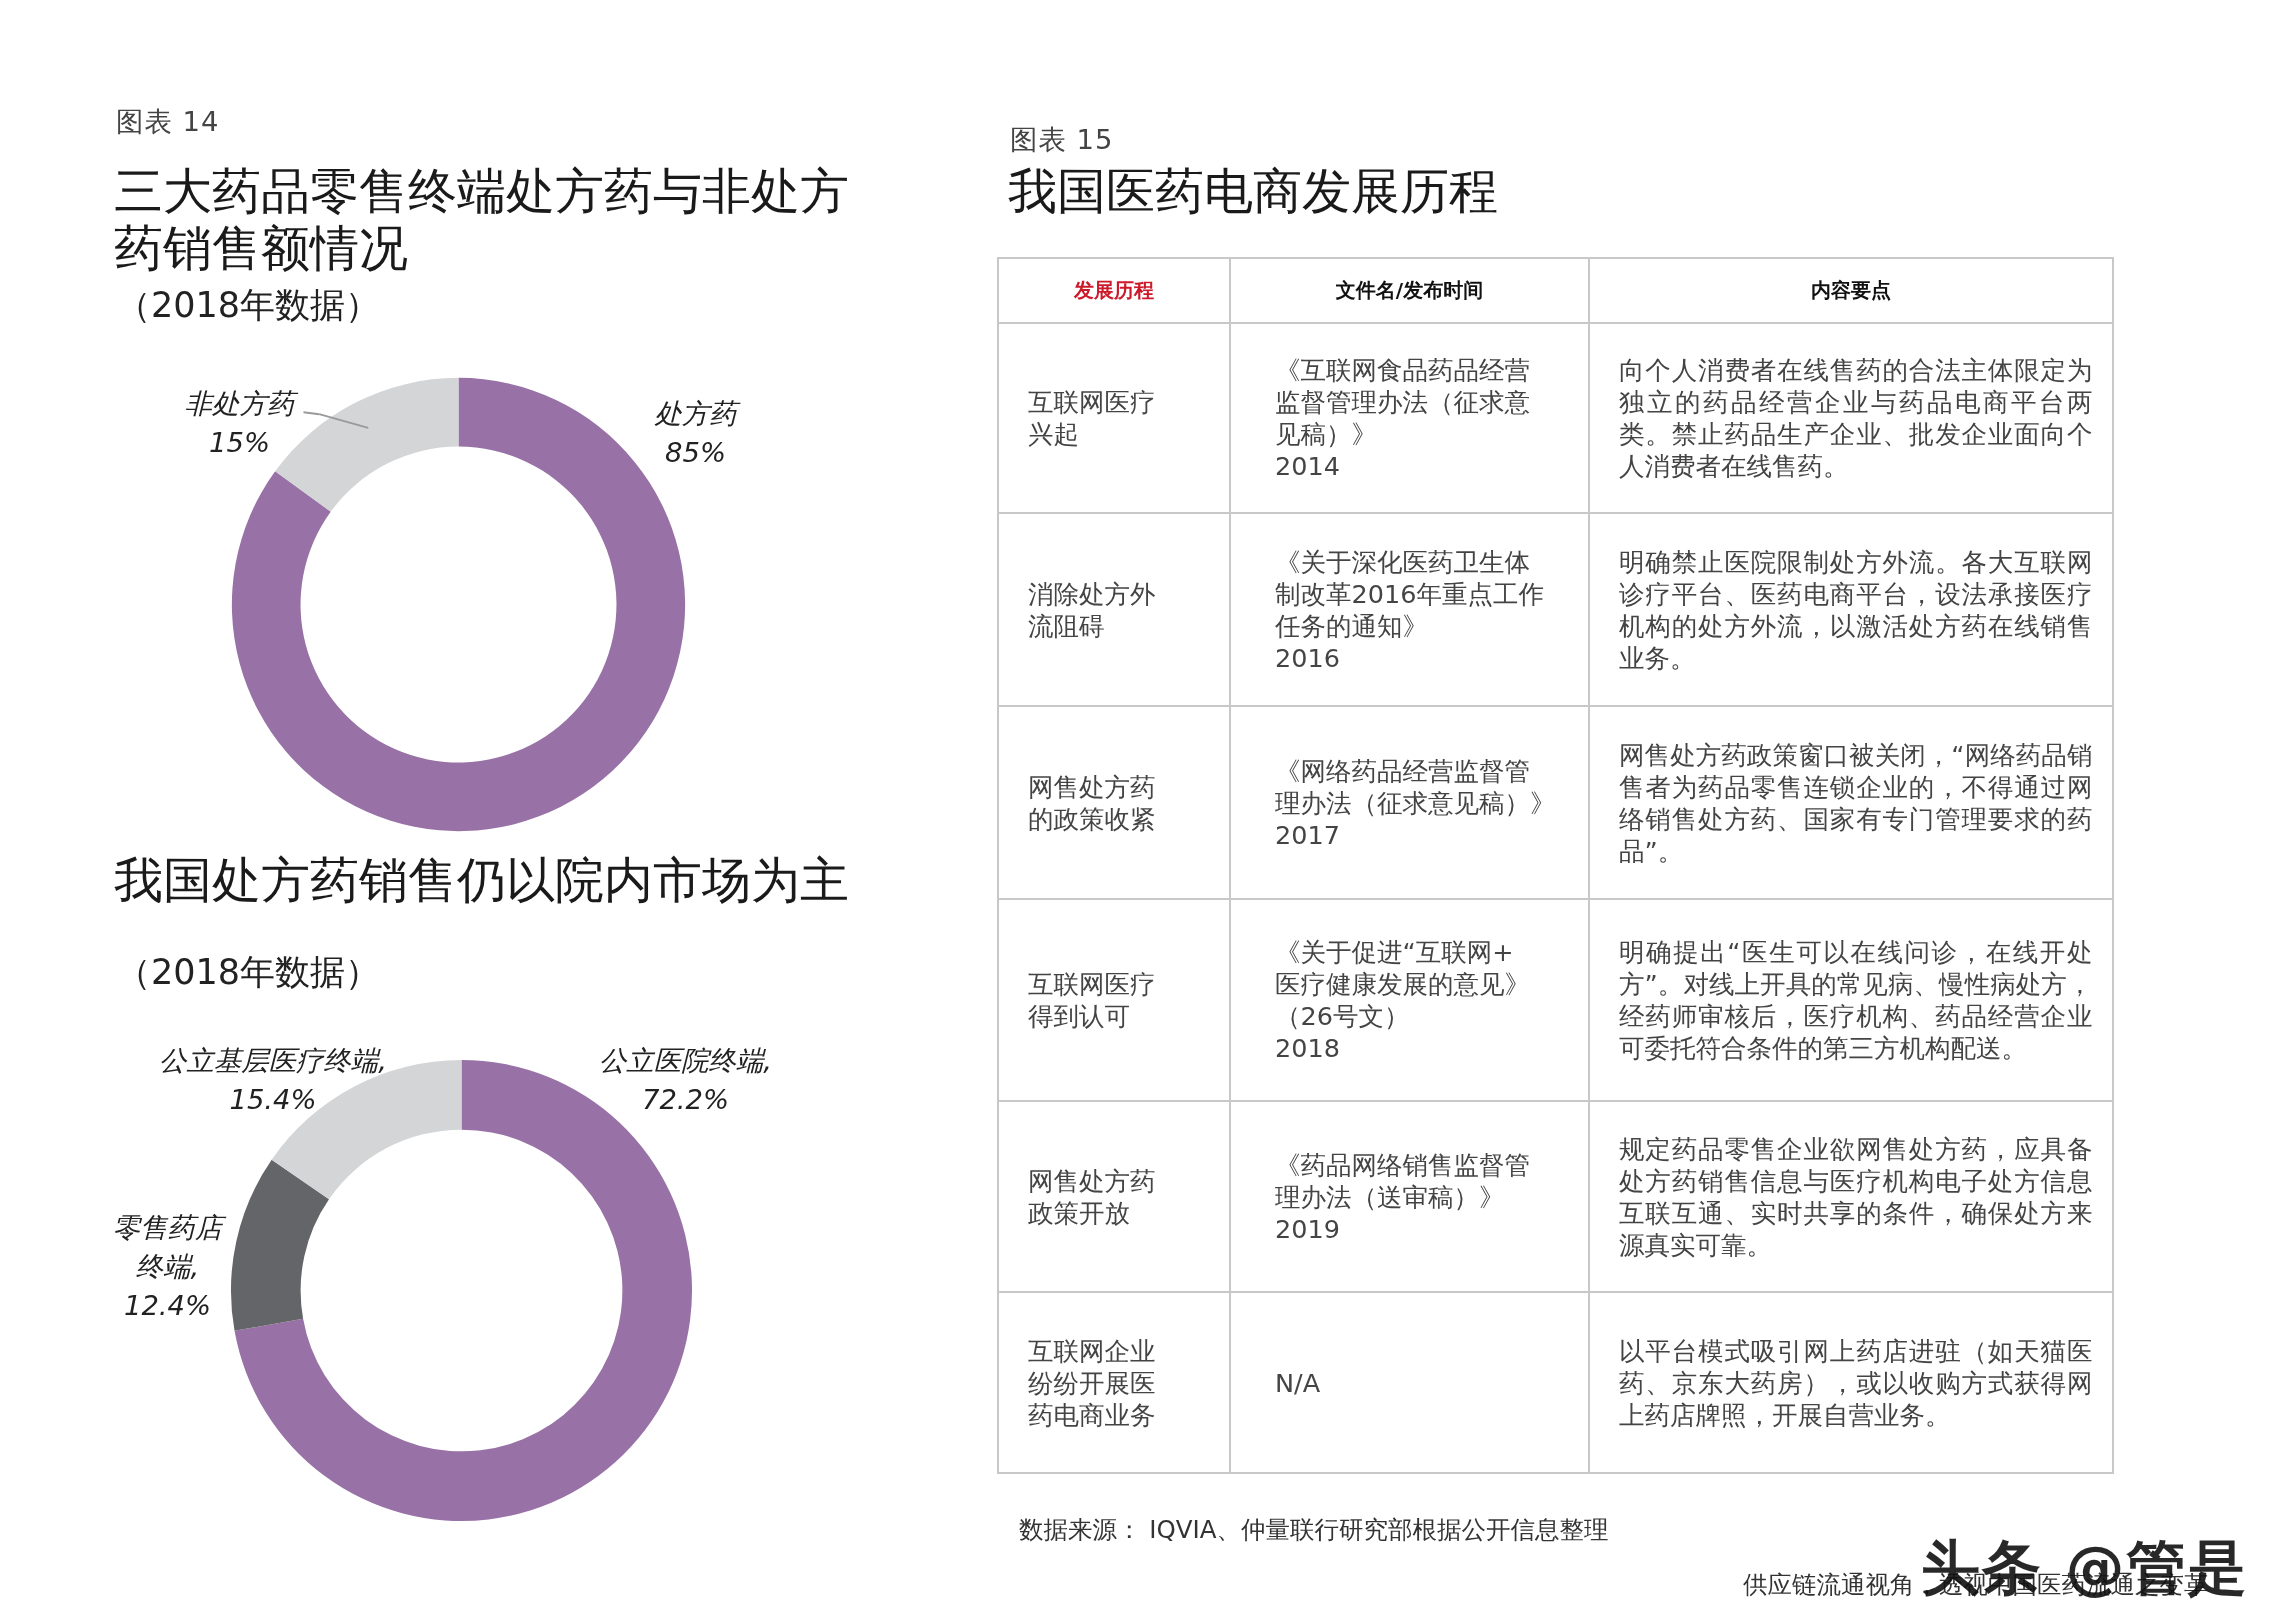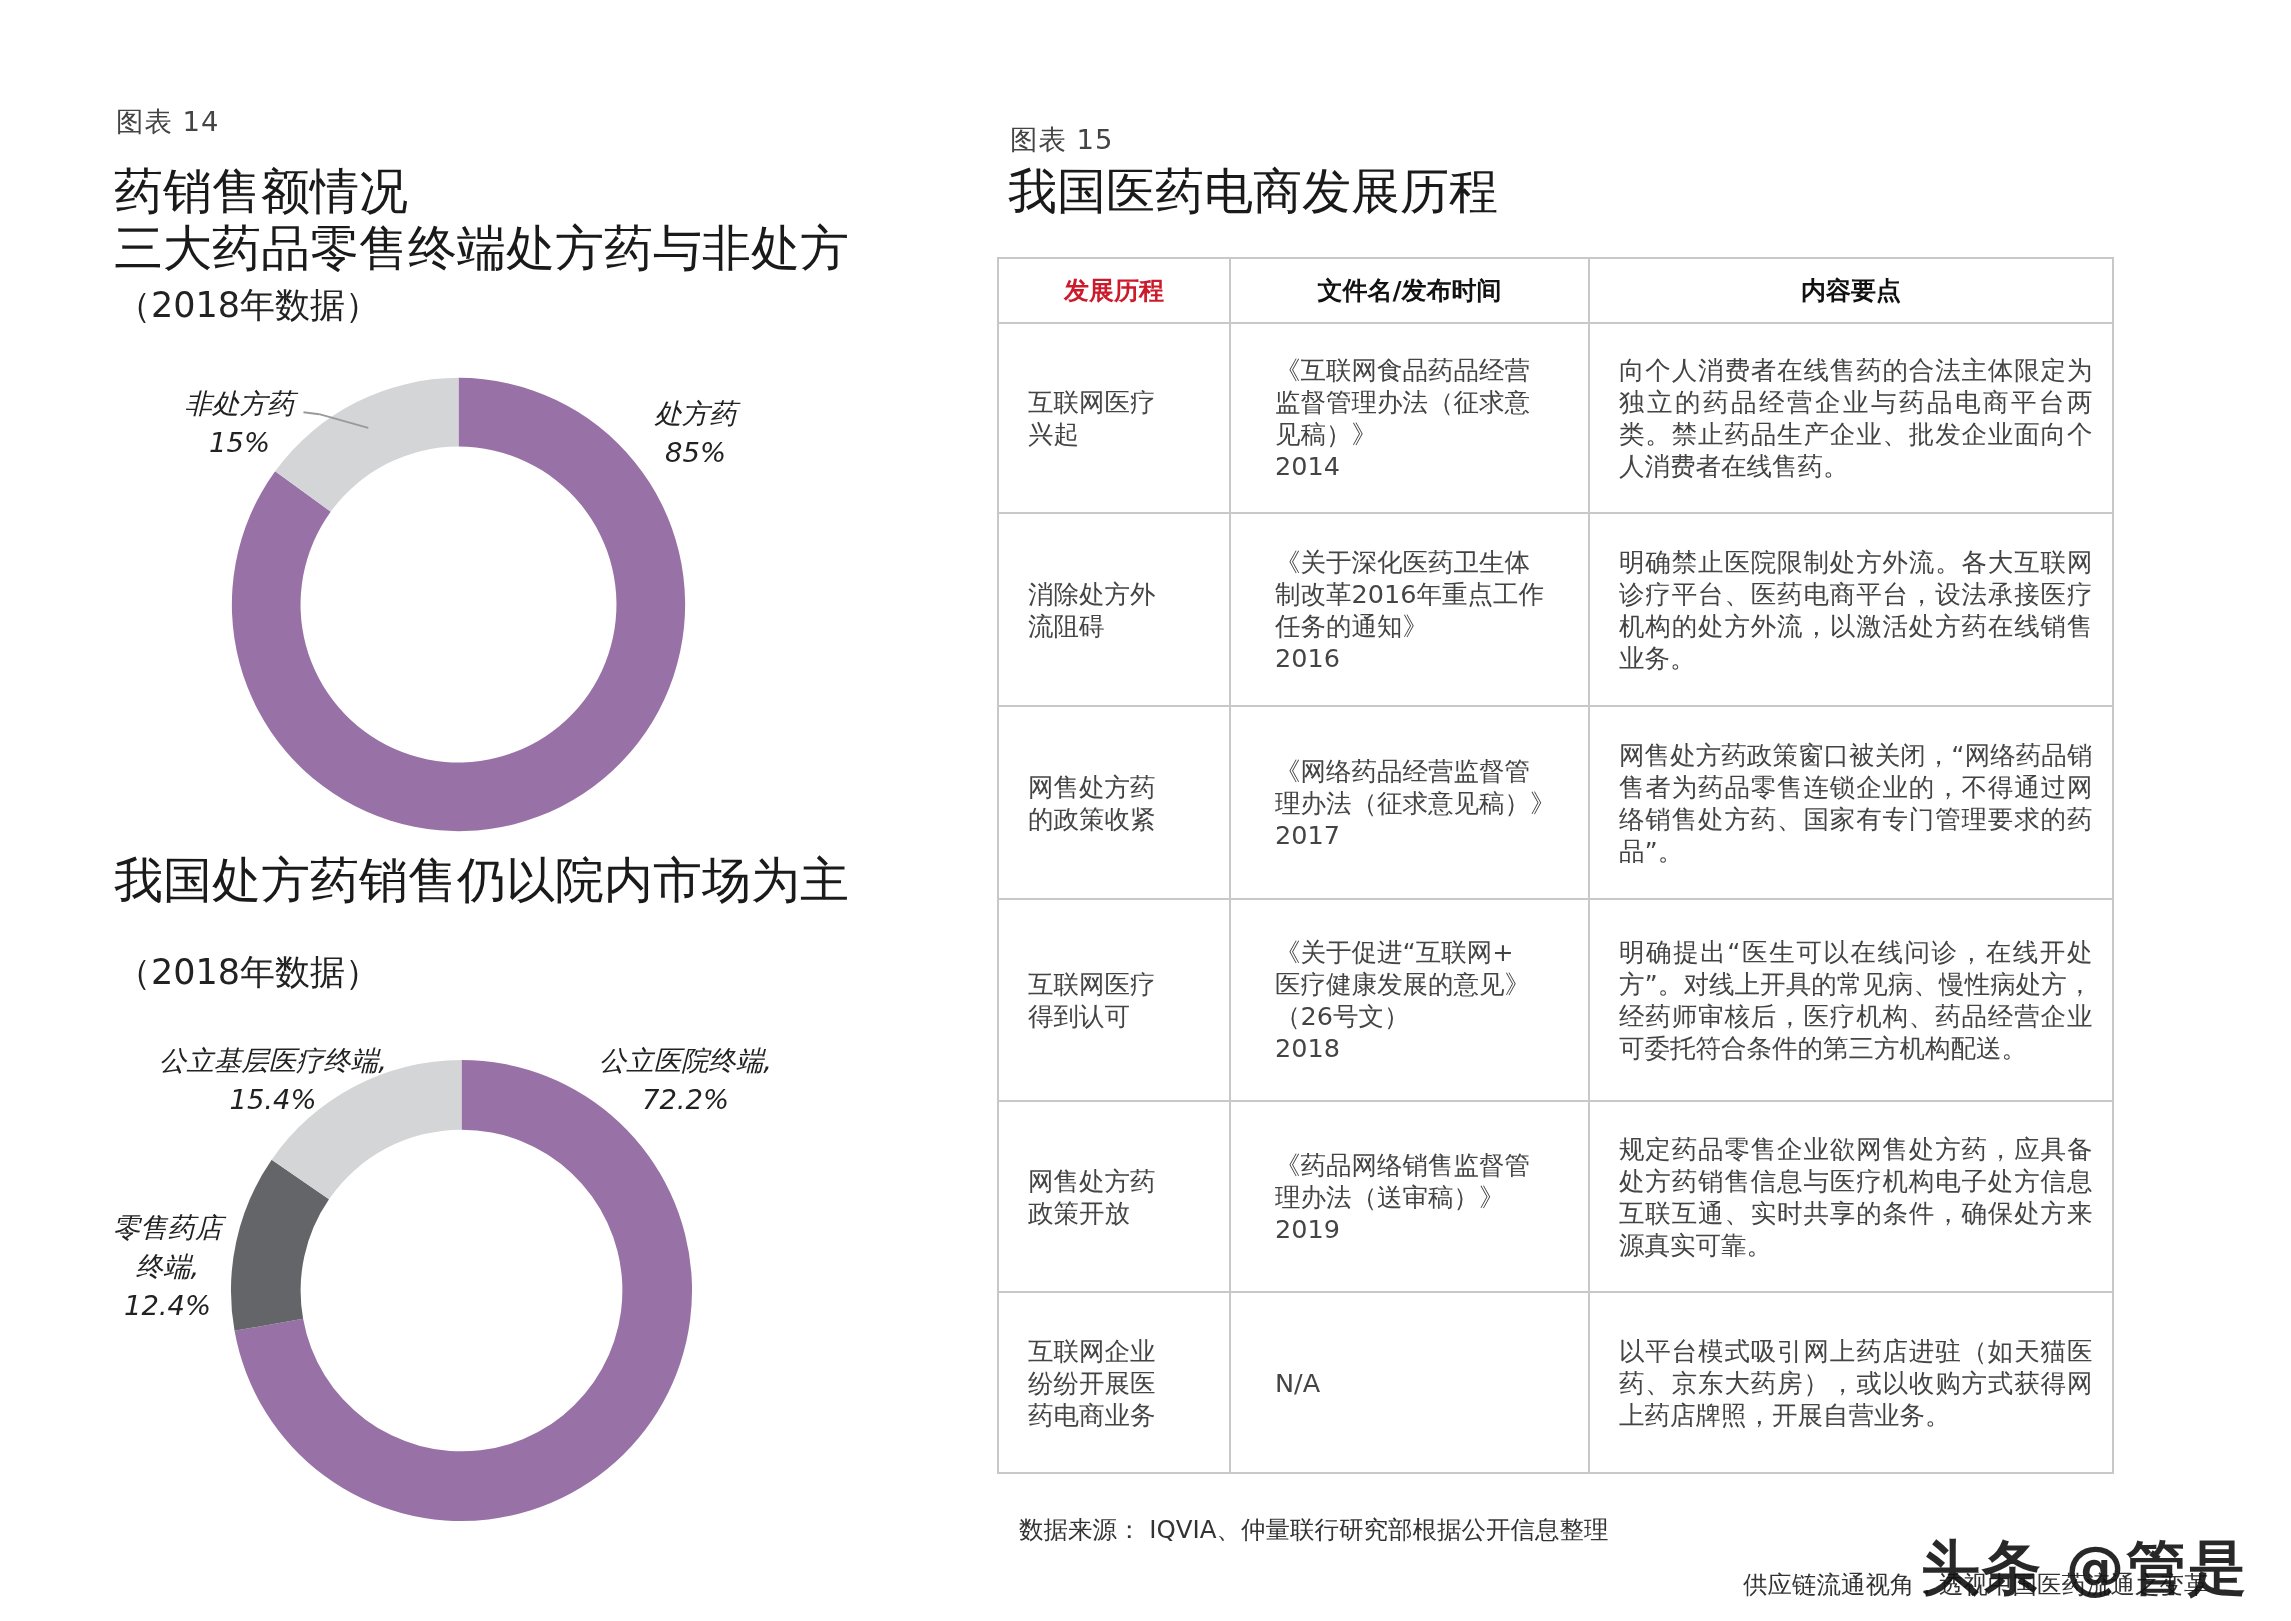--- a/index.html
+++ b/index.html
@@ -7,37 +7,37 @@
          font-family:"DejaVu Sans","Liberation Sans",sans-serif; color:#222; }
   .abs { position:absolute; }
   .fig-label { font-size:27.4px; color:#444; letter-spacing:1px; }
   .fig-title { font-size:49px; color:#1a1a1a; line-height:57px; font-weight:normal; }
   .fig-sub { font-size:35px; color:#222; }
   .donut-label { font-size:27.4px; color:#222; line-height:39px; text-align:center;font-style:italic; }
   svg.donut { position:absolute; }
   table.hist { position:absolute; left:997px; top:257px; border-collapse:collapse;
                table-layout:fixed; width:1115px; }
   table.hist th, table.hist td { border:2px solid #c8c8c8; vertical-align:middle; }
-  table.hist th { height:61px; font-size:25px; font-weight:bold; color:#111; text-align:center; }
+  table.hist th { height:61px; font-size:20px; font-weight:bold; color:#111; text-align:center; }
   table.hist th.red { color:#cc1a2b; }
   table.hist td { font-size:25.5px; color:#444; line-height:32px; padding:0 21.6px 0 29px; }
   table.hist td.c2 { padding-left:44px; padding-right:9.8px; }
   table.hist td.c3 { padding-left:29px; padding-right:19.6px; text-align:justify; }
   .cell-line { display:block; }
   .source { font-size:24.5px; color:#333; }
   .footer { font-size:24.5px; color:#333; }
   .watermark { font-size:59px; color:#111; font-weight:bold; opacity:0.9; letter-spacing:2px; }
 </style>
 </head>
 <body>
 
 <div class="abs fig-label" style="left:116px; top:104px;">图表 14</div>
 <div class="abs fig-title" style="left:114px; top:163px;">
+  <div>三大药品零售终端处方药与非处方</div>
   <div>药销售额情况</div>
-  <div>三大药品零售终端处方药与非处方</div>
 </div>
 <div class="abs fig-sub" style="left:116px; top:282px;">（2018年数据）</div>
 
 <svg class="donut" style="left:225px; top:371px;" width="467" height="467" viewBox="0 0 476 476">
   <g transform="translate(238,238)">
     <path id="d1-rx" d="M1.414467053015193e-14,-231 A231,231 0 1 1 -186.88292570061287,-135.77839327956127 L-130.25173609436655,-94.63342561908816 A161,161 0 1 0 9.858406733136194e-15,-161 Z" fill="#9872a6"></path>
     <path id="d1-otc" d="M-186.88292570061287,-135.77839327956127 A231,231 0 0 1 -4.2434011590455786e-14,-231 L-2.9575220199408576e-14,-161 A161,161 0 0 0 -130.25173609436655,-94.63342561908816 Z" fill="#d4d5d7"></path>
     <line x1="-158" y1="-196" x2="-142" y2="-194" stroke="#9a9a9a" stroke-width="2"></line>
     <line x1="-142" y1="-194" x2="-92" y2="-180" stroke="#9a9a9a" stroke-width="2"></line>
   </g>

